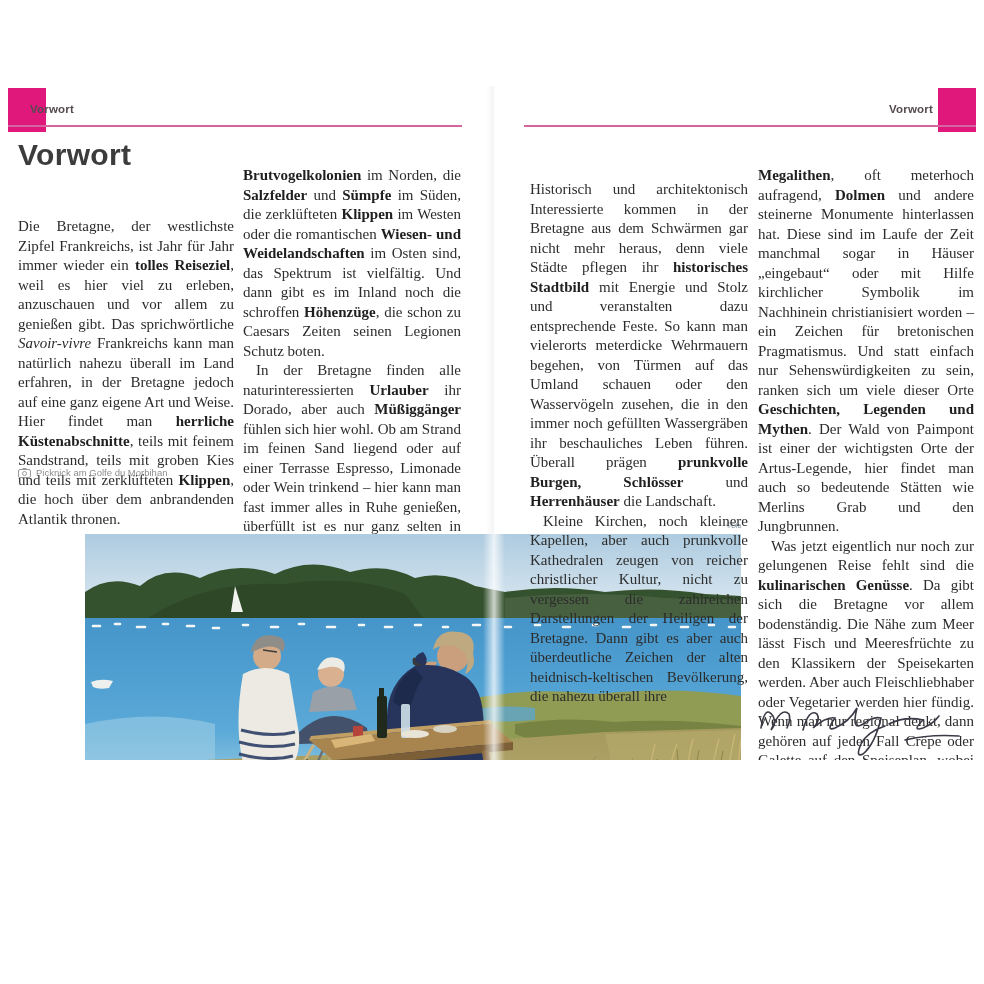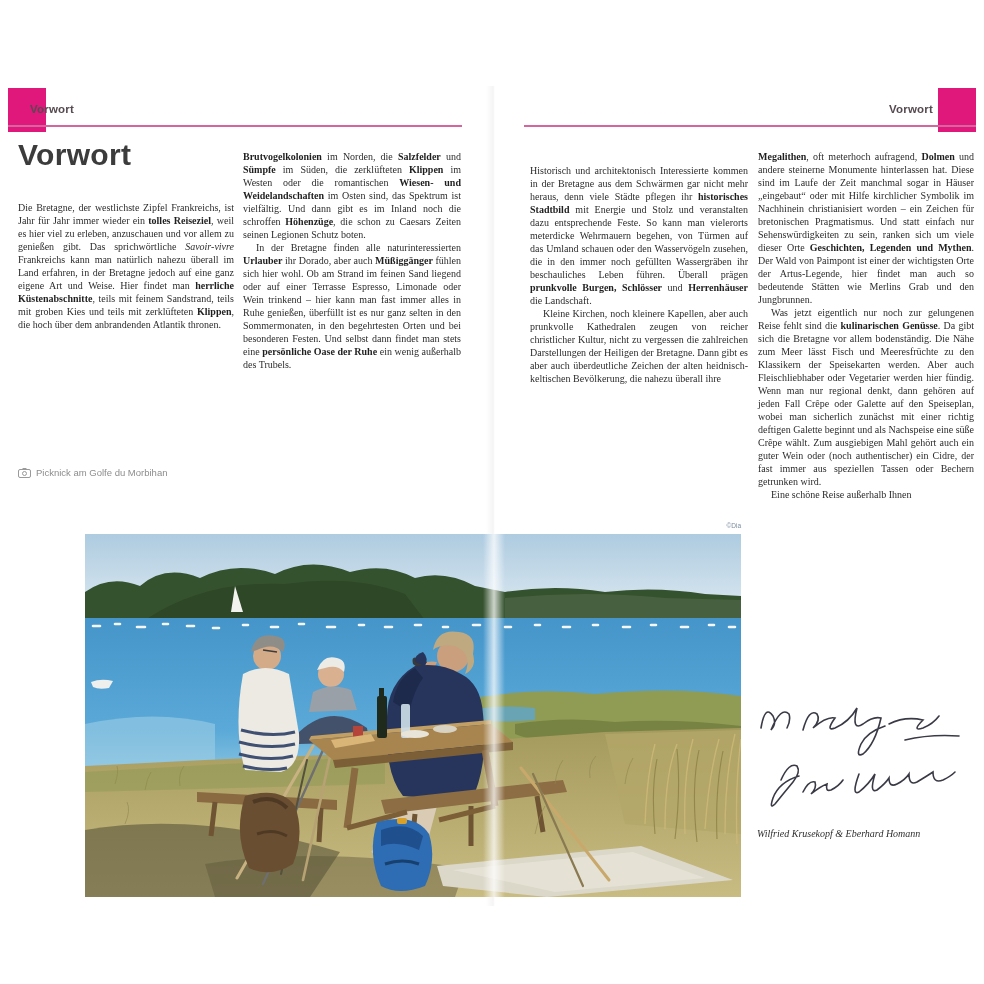--- a/index.html
+++ b/index.html
@@ -1,31 +1,31 @@
 <!DOCTYPE html>
 <html lang="de"><head>
 <meta charset="utf-8">
 <style>
   html,body{margin:0;padding:0;background:#ffffff;}
-  #stage{position:relative;width:984px;height:984px;background:#ffffff;overflow:hidden;
+  #stage{position:relative;width:984px;height:760px;background:#ffffff;overflow:hidden;
          font-family:"Liberation Serif", serif;color:#2d2d2d;}
   .abs{position:absolute;}
   
   #crease{left:486px;top:86px;width:16px;height:820px;
           background:linear-gradient(90deg,rgba(0,0,0,0) 0%,rgba(0,0,0,.045) 45%,rgba(255,255,255,.6) 55%,rgba(0,0,0,0) 100%);}
   
   .tab{width:38px;height:44px;top:88px;}
   .runhead{top:103px;font-family:"Liberation Sans",sans-serif;font-weight:bold;
            font-size:11.5px;color:#554a50;letter-spacing:.2px;}
   .rule{top:125px;height:2px;}
   
   #page-title{left:18px;top:138px;font-family:"Liberation Sans",sans-serif;
               font-weight:bold;font-size:30px;color:#3c3c3c;letter-spacing:.3px;}
-  .col{font-size:10px;line-height:1.3;text-align:justify;color:#2c2c2c;
-       hyphens:auto;-webkit-hyphens:auto;}
+  .col{font-size:15px;line-height:1.3;text-align:justify;color:#2c2c2c;
+       hyphens:auto;margin-top:16px;-webkit-hyphens:auto;}
   .col p{margin:0;}
   .col p.ind{text-indent:13px;}
   .col b{color:#1f1f1f;}
   #colL1{left:18px;top:201px;width:216px;}
   #colL2{left:243px;top:150px;width:218px;}
   #colR1{left:530px;top:164px;width:218px;}
   #colR2{left:758px;top:150px;width:216px;}
   
   #caption-row{left:18px;top:467px;display:flex;align-items:center;gap:5px;
                font-family:"Liberation Sans",sans-serif;font-size:9.5px;color:#8d8d8d;}

